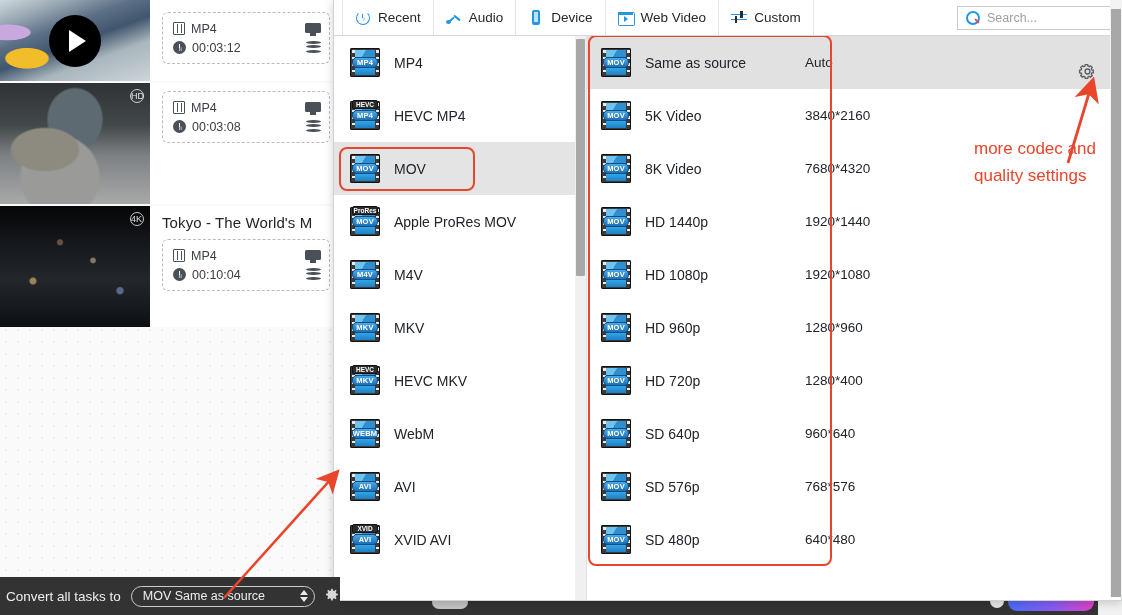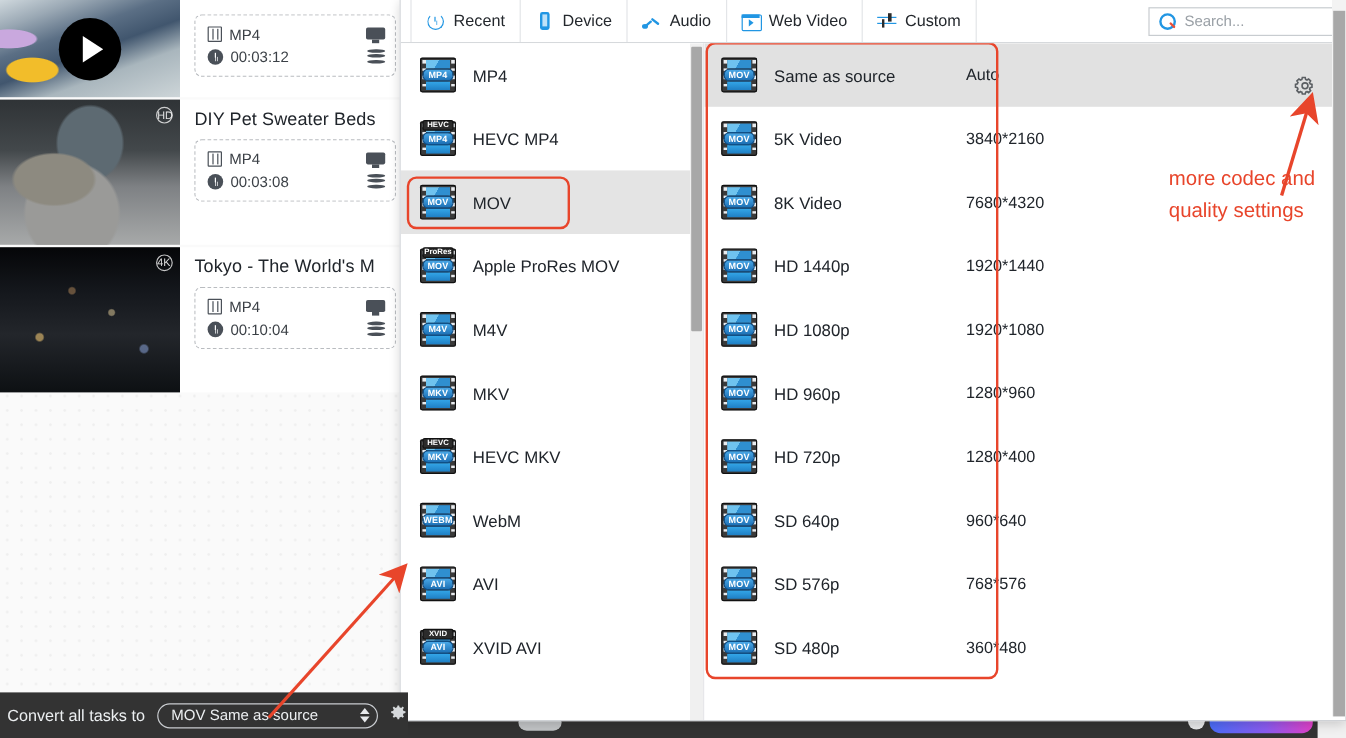--- a/index.html
+++ b/index.html
@@ -379,21 +379,20 @@
             </div>
           </div>
         </div>
       </div>
 
       <div class="task-row r2">
         <div class="thumb thumb-dog">
           <div class="thumb-badge">HD</div>
         </div>
         <div class="task-meta">
-          <div class="task-title">DIY Pet Sweater Beds</div>
           <div class="info-box">
             <div class="info-left">
               <div class="info-line">
                 <span class="ic ic-film"></span>
                 <span>MP4</span>
               </div>
               <div class="info-line">
                 <span class="ic ic-clock"></span>
                 <span>00:03:08</span>
               </div>
@@ -471,29 +470,29 @@
 
     <div class="tabbar">
 
       <div class="tab">
         <span class="tic tic-recent"></span>
         <span>Recent</span>
       </div>
 
 
       <div class="tab">
-        <span class="tic tic-device"></span>
-        <span>Device</span>
-      </div>
-
-      <div class="tab">
         <span class="tic tic-audio">
             <i></i>
           </span>
         <span>Audio</span>
+      </div>
+
+      <div class="tab">
+        <span class="tic tic-device"></span>
+        <span>Device</span>
       </div>
 
       <div class="tab">
         <span class="tic tic-web">
             <i></i>
           </span>
         <span>Web Video</span>
       </div>
 
       <div class="tab">
@@ -867,21 +866,21 @@
                 <div class="perf" style="left:25.5px;top:8.5px"></div>
                 <div class="perf" style="left:1.5px;top:15px"></div>
                 <div class="perf" style="left:25.5px;top:15px"></div>
                 <div class="perf" style="left:1.5px;top:21.5px"></div>
                 <div class="perf" style="left:25.5px;top:21.5px"></div>
                 <div class="scr-top"></div>
                 <div class="scr-bot"></div>
                 <div class="badge">MOV</div>
               </div>
               <span class="preset-name">SD 480p</span>
-              <span class="preset-res">360*480</span>
+              <span class="preset-res">640*480</span>
             </div>
           </div>
         <div class="gear-wrap" style="right:24px; top:26px;">
           <svg width="19" height="19" viewBox="0 0 24 24" fill="none" stroke="#5b5f63" stroke-width="1.7">
             <circle cx="12" cy="12" r="3.1"></circle>
             <path d="M19.4 13.5l-.1-1.5.1-1.5-2-.5a5.6 5.6 0 00-.6-1.4l1.1-1.7-2.1-2.1-1.7 1.1a5.6 5.6 0 00-1.4-.6l-.5-2h-3l-.5 2a5.6 5.6 0 00-1.4.6L5.6 4.8 3.5 6.9l1.1 1.7a5.6 5.6 0 00-.6 1.4l-2 .5v3l2 .5c.1.5.3 1 .6 1.4l-1.1 1.7 2.1 2.1 1.7-1.1c.4.3.9.5 1.4.6l.5 2h3l.5-2c.5-.1 1-.3 1.4-.6l1.7 1.1 2.1-2.1-1.1-1.7c.3-.4.5-.9.6-1.4l2-.5z"></path>
           </svg>
         </div>
         <div class="red-ring" style="left:1px; top:-1px; width:244px; height:531px;"></div>
       </div>

